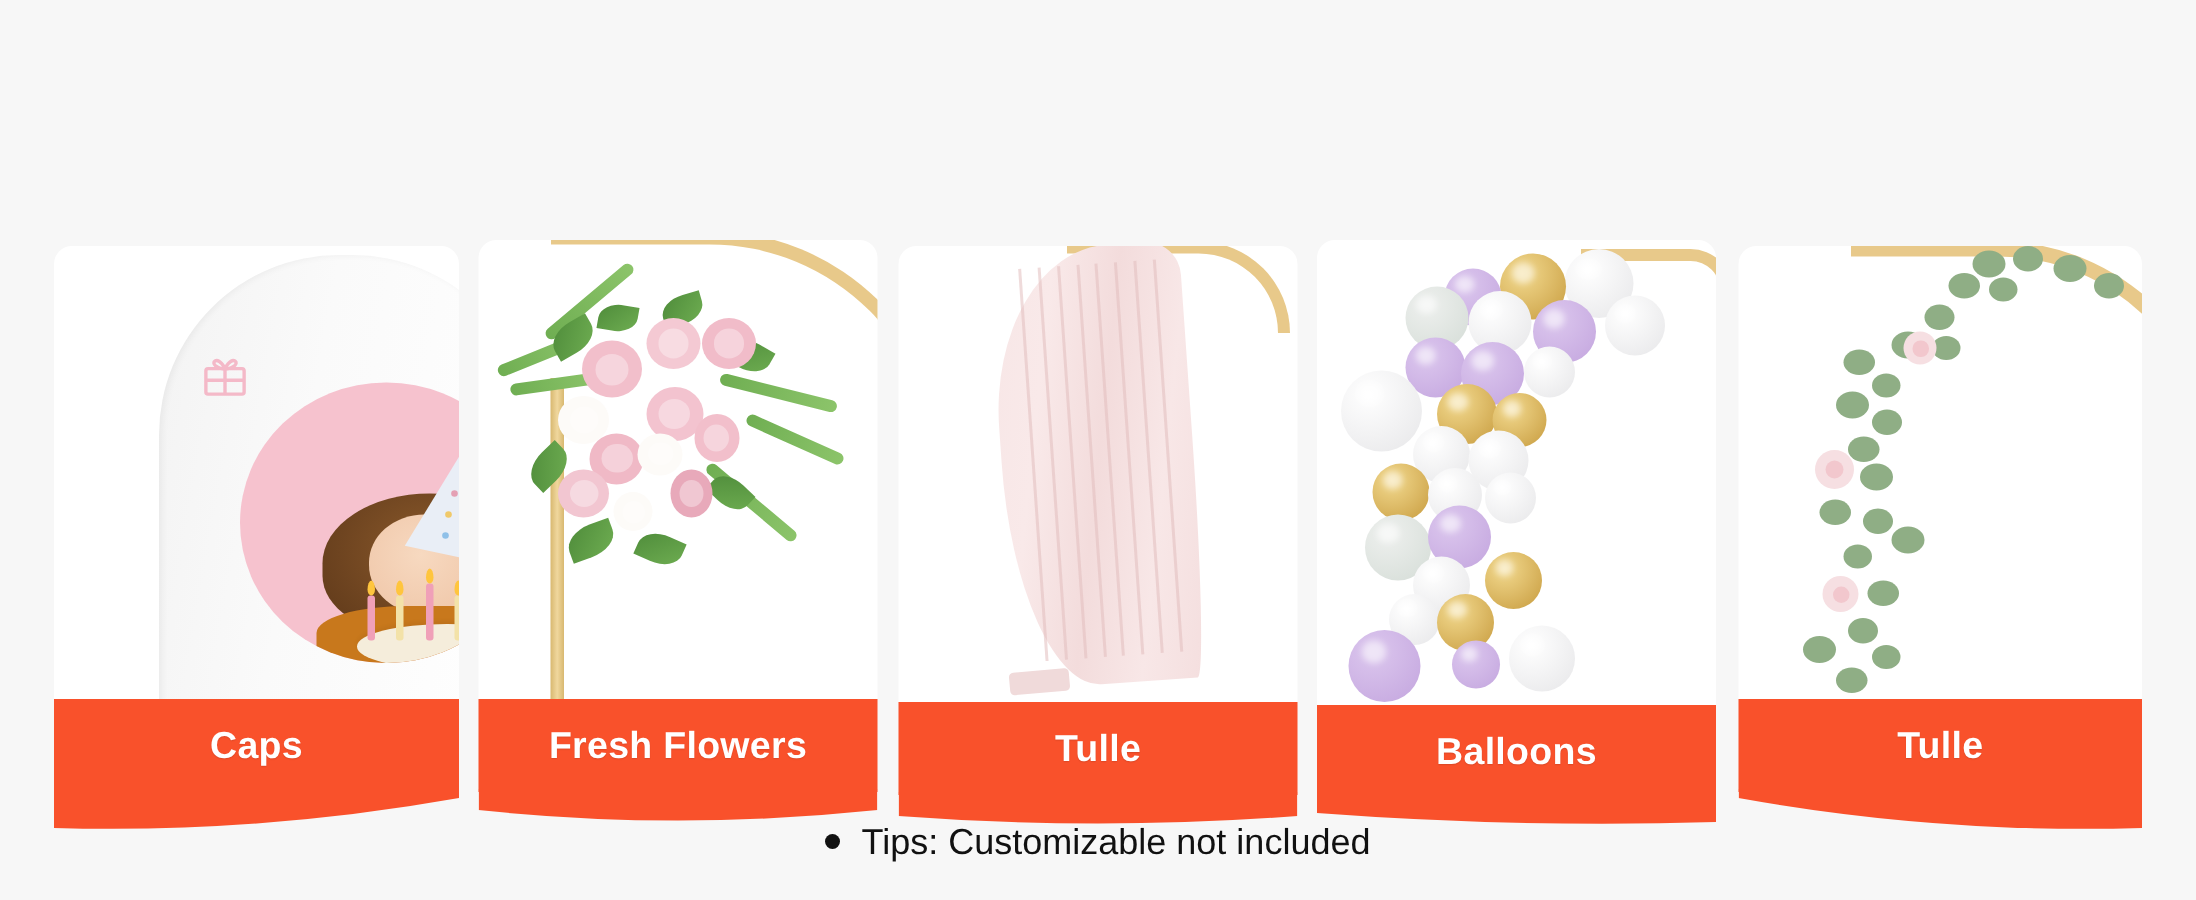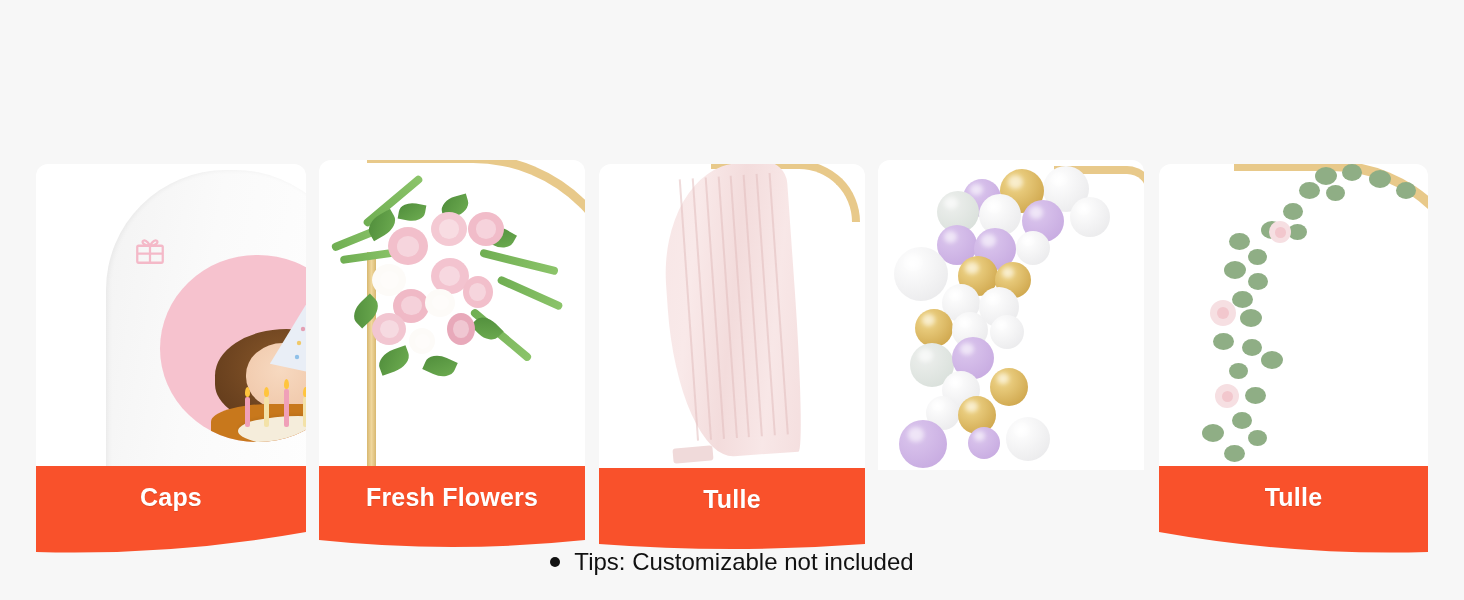--- a/index.html
+++ b/index.html
@@ -319,20 +319,28 @@
         <div class="balloon b-conf" style="left:12%; top:59%; width:44px; height:44px;"></div>
         <div class="balloon b-lilac" style="left:28%; top:57%; width:42px; height:42px;"></div>
         <div class="balloon b-white" style="left:24%; top:68%; width:38px; height:38px;"></div>
         <div class="balloon b-gold" style="left:42%; top:67%; width:38px; height:38px;"></div>
         <div class="balloon b-white" style="left:18%; top:76%; width:34px; height:34px;"></div>
         <div class="balloon b-gold" style="left:30%; top:76%; width:38px; height:38px;"></div>
         <div class="balloon b-lilac" style="left:8%;  top:84%; width:48px; height:48px;"></div>
         <div class="balloon b-lilac" style="left:34%; top:86%; width:32px; height:32px;"></div>
         <div class="balloon b-white" style="left:48%; top:83%; width:44px; height:44px;"></div>
       </div>
+      <div class="label-bar" style="top:310px;">
+        <span>Balloons</span>
+        <div class="curve">
+          <svg viewBox="0 0 266 28" preserveAspectRatio="none">
+            <path d="M0 0 L266 0 L266 18 Q133 22 0 12 Z" fill="#f9512b"></path>
+          </svg>
+        </div>
+      </div>
     </div>
 
     <div class="card" style="left:1159px; top:164px; width:269px; height:302px;">
       <div class="card-photo">
         <div class="plant-arch"></div>
 
         <div class="euc-leaf" style="left:58%; top:1%;  width:22px; height:18px;"></div>
         <div class="euc-leaf" style="left:68%; top:0%;  width:20px; height:17px;"></div>
         <div class="euc-leaf" style="left:78%; top:2%;  width:22px; height:18px;"></div>
         <div class="euc-leaf" style="left:88%; top:6%;  width:20px; height:17px;"></div>

